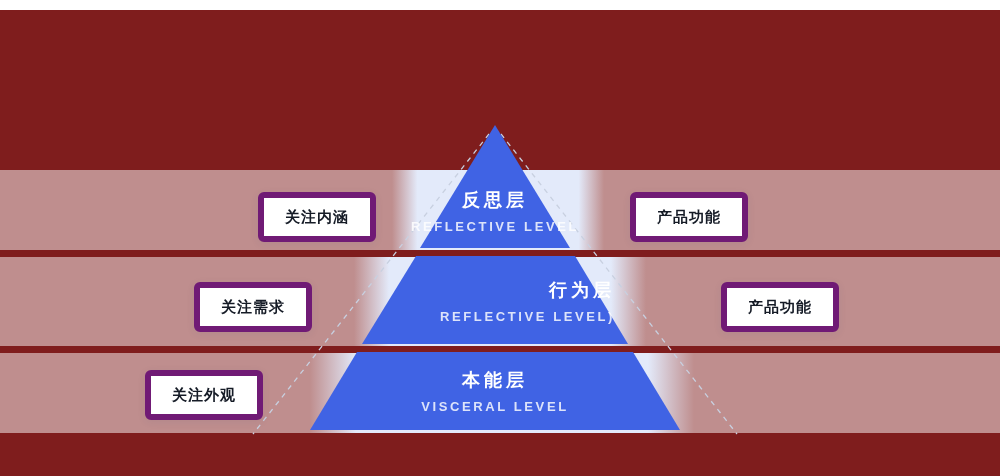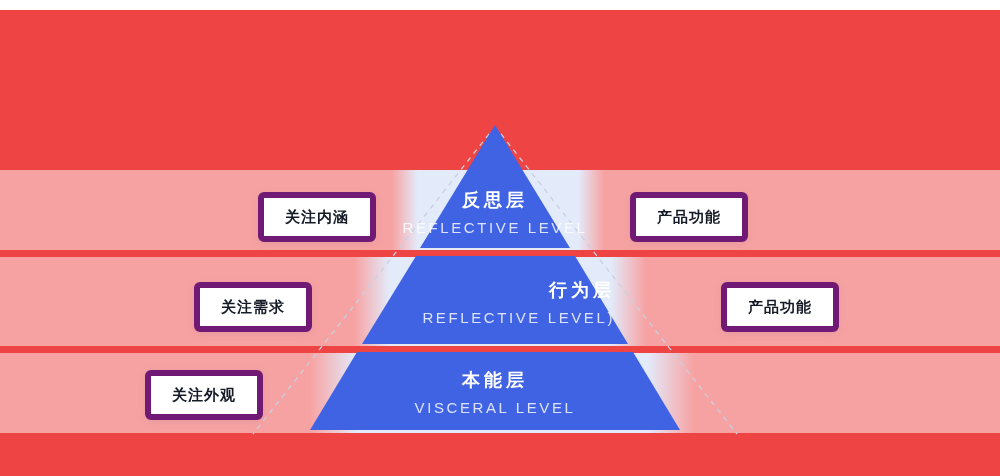--- a/index.html
+++ b/index.html
@@ -1,36 +1,36 @@
 <!DOCTYPE html>
 <html><head>
 <meta charset="utf-8">
 <style>
   html,body{margin:0;padding:0;background:#ffffff;}
   .stage{
     position:relative;
     width:1000px;height:476px;
-    background:#ef4444;
+    background:#7f1d1d;
     overflow:hidden;
     font-family:"Liberation Sans", sans-serif;
   }
   .top-margin{
     position:absolute;left:0;top:0;width:1000px;height:10px;background:#ffffff;
   }
   .layer-svg{position:absolute;left:0;top:0;}
   .tier-text{
     position:absolute;left:375px;width:240px;
     text-align:center;color:#ffffff;pointer-events:none;
   }
   .tier-title{
     font-size:18px;font-weight:bold;letter-spacing:4px;
   }
   .tier-sub{
-    margin-top:7px;font-size:15px;letter-spacing:2.6px;
-    color:rgba(255,255,255,0.82);font-weight:400;
+    margin-top:7px;font-size:13px;letter-spacing:2.6px;
+    color:rgba(255,255,255,0.82);font-weight:700;
   }
   .label-box{
     position:absolute;width:106px;height:38px;
     background:#ffffff;border:6px solid #701a75;border-radius:6px;
     box-shadow:0 2px 8px rgba(40,60,120,0.08);
     display:flex;align-items:center;justify-content:center;
     font-size:15px;font-weight:bold;color:#151b26;letter-spacing:1px;
   }
 </style>
 </head>

